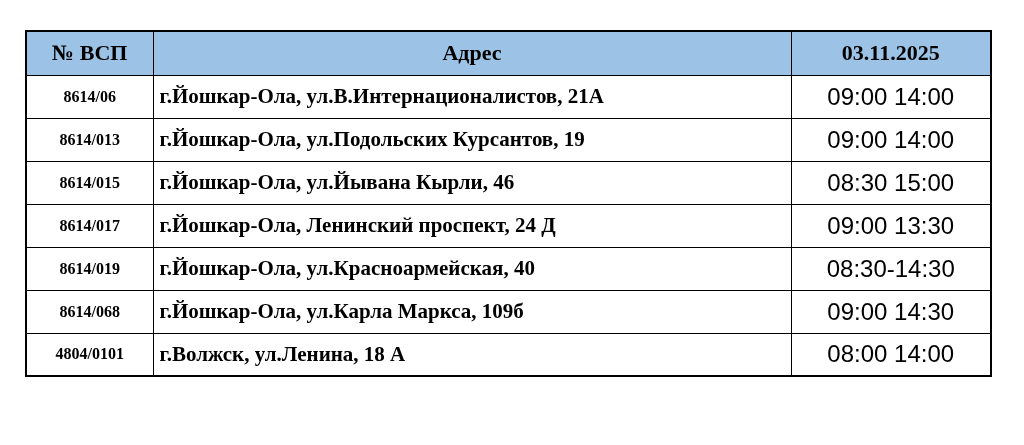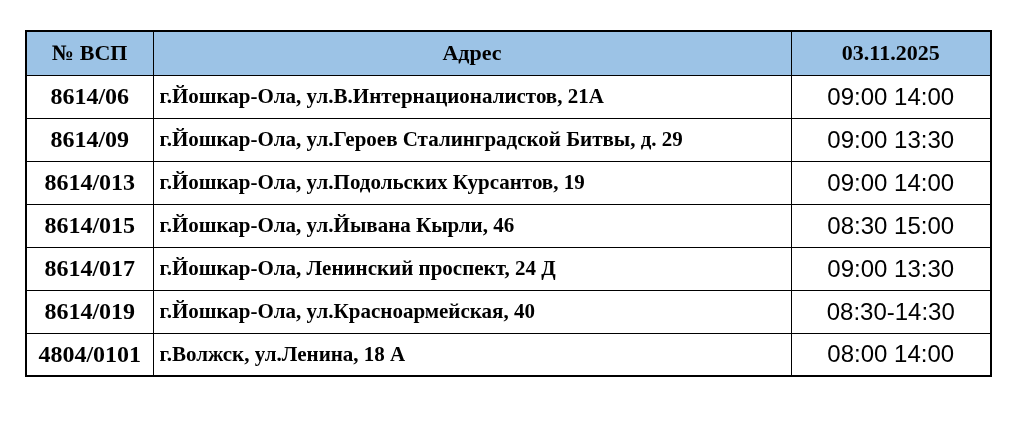--- a/index.html
+++ b/index.html
@@ -42,21 +42,21 @@
     background: #9CC3E6;
     font-family: "Liberation Serif", serif;
     font-weight: bold;
     font-size: 22px;
     text-align: center;
     height: 44px;
   }
   td.vsp {
     font-family: "Liberation Serif", serif;
     font-weight: bold;
-    font-size: 24px;
+    font-size: 16px;
     text-align: center;
     margin-top: 18px;
   }
   td.addr {
     font-family: "Liberation Serif", serif;
     font-weight: bold;
     font-size: 21px;
     text-align: left;
     padding-left: 8px;
     margin-left: 24px;
@@ -85,44 +85,44 @@
         <th>03.11.2025</th>
       </tr>
     </thead>
     <tbody>
       <tr>
         <td class="vsp">8614/06</td>
         <td class="addr">г.Йошкар-Ола, ул.В.Интернационалистов, 21А</td>
         <td class="time">09:00 14:00</td>
       </tr>
       <tr>
-        <td class="vsp">8614/09</td>
-        <td class="addr">г.Йошкар-Ола, ул.Героев Сталинградской Битвы, д. 29</td>
-        <td class="time">09:00 13:30</td>
-      </tr>
-      <tr>
         <td class="vsp">8614/013</td>
         <td class="addr">г.Йошкар-Ола, ул.Подольских Курсантов, 19</td>
         <td class="time">09:00 14:00</td>
       </tr>
       <tr>
         <td class="vsp">8614/015</td>
         <td class="addr">г.Йошкар-Ола, ул.Йывана Кырли, 46</td>
         <td class="time">08:30 15:00</td>
       </tr>
       <tr>
         <td class="vsp">8614/017</td>
         <td class="addr">г.Йошкар-Ола, Ленинский проспект, 24 Д</td>
         <td class="time">09:00 13:30</td>
       </tr>
       <tr>
         <td class="vsp">8614/019</td>
         <td class="addr">г.Йошкар-Ола, ул.Красноармейская, 40</td>
         <td class="time">08:30-14:30</td>
       </tr>
       <tr>
+        <td class="vsp">8614/068</td>
+        <td class="addr">г.Йошкар-Ола, ул.Карла Маркса, 109б</td>
+        <td class="time">09:00 14:30</td>
+      </tr>
+      <tr>
         <td class="vsp">4804/0101</td>
         <td class="addr">г.Волжск, ул.Ленина, 18 А</td>
         <td class="time">08:00 14:00</td>
       </tr>
     </tbody>
   </table>
 </div>
 
 </body></html>

